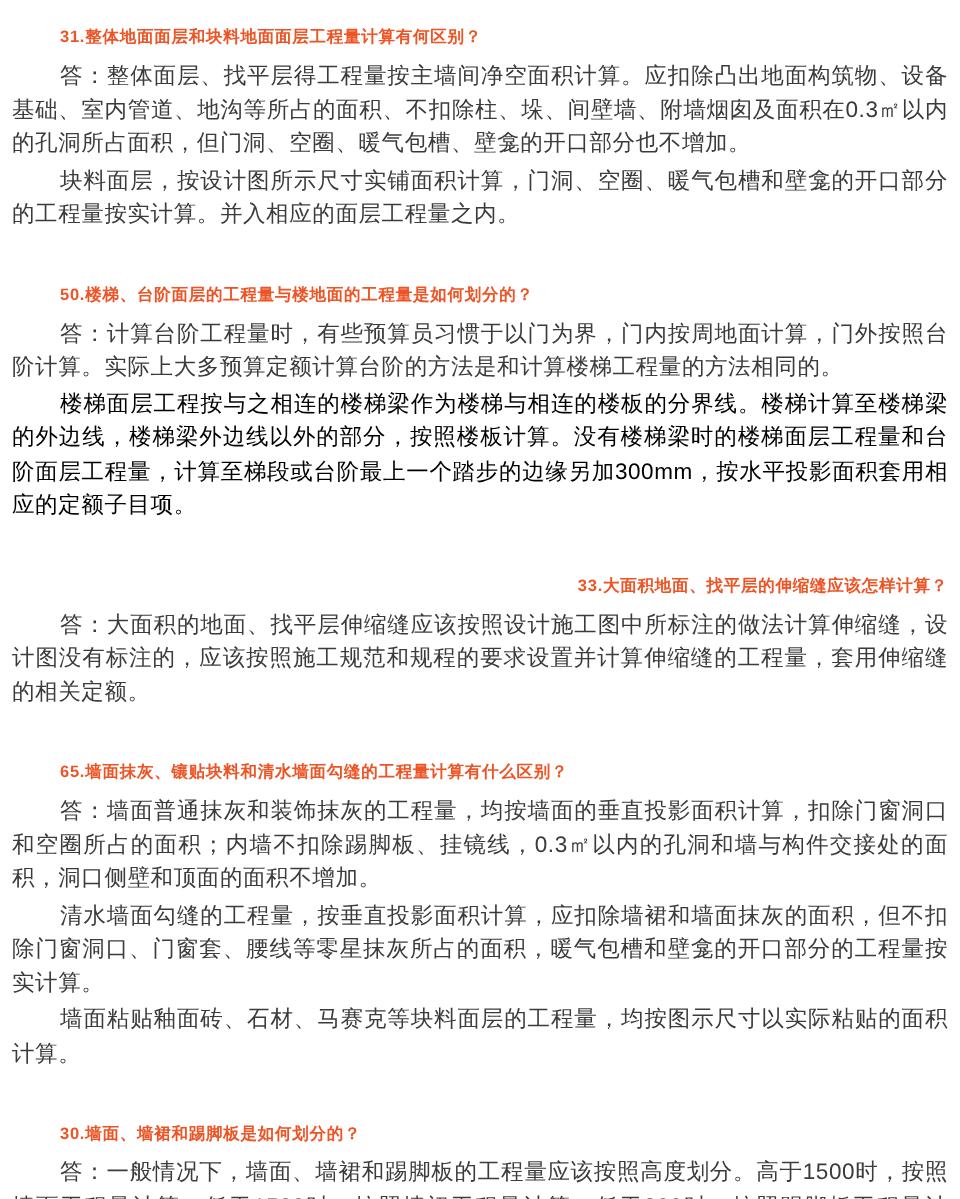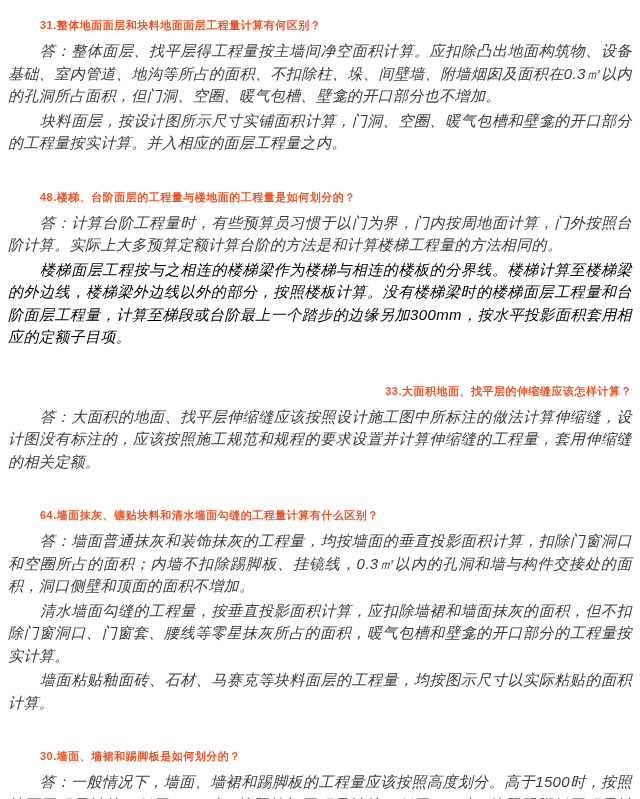--- a/index.html
+++ b/index.html
@@ -30,46 +30,45 @@
   .qa-section:first-child .question {
     margin-top: 12px;
   }
   .answer {
     font-size: 15px;
     line-height: 22.5px;
     margin: 2px 0 0 0;
     text-indent: 32px;
     text-align: justify;
     letter-spacing: 0.4px;
-    font-style: italic;
   }
 </style>
 </head>
 <body style="background: rgb(255, 255, 255);">
 
 <main class="doc">
   <section class="qa-section">
     <h3 class="question" style="color: rgb(238, 85, 38);">31.整体地面面层和块料地面面层工程量计算有何区别？</h3>
   <p class="answer" style="color: rgb(59, 59, 59);">答：整体面层、找平层得工程量按主墙间净空面积计算。应扣除凸出地面构筑物、设备基础、室内管道、地沟等所占的面积、不扣除柱、垛、间壁墙、附墙烟囱及面积在0.3㎡以内的孔洞所占面积，但门洞、空圈、暖气包槽、壁龛的开口部分也不增加。</p>
       <p class="answer" style="color: rgb(59, 59, 59);">块料面层，按设计图所示尺寸实铺面积计算，门洞、空圈、暖气包槽和壁龛的开口部分的工程量按实计算。并入相应的面层工程量之内。</p>
     </section>
 
   <section class="qa-section">
-    <h3 class="question" style="color: rgb(238, 85, 38);">48.楼梯、台阶面层的工程量与楼地面的工程量是如何划分的？</h3>
+    <h3 class="question" style="color: rgb(238, 85, 38);">50.楼梯、台阶面层的工程量与楼地面的工程量是如何划分的？</h3>
   <p class="answer" style="color: rgb(59, 59, 59);">答：计算台阶工程量时，有些预算员习惯于以门为界，门内按周地面计算，门外按照台阶计算。实际上大多预算定额计算台阶的方法是和计算楼梯工程量的方法相同的。</p>
       <p class="answer" style="color: #000000;">楼梯面层工程按与之相连的楼梯梁作为楼梯与相连的楼板的分界线。楼梯计算至楼梯梁的外边线，楼梯梁外边线以外的部分，按照楼板计算。没有楼梯梁时的楼梯面层工程量和台阶面层工程量，计算至梯段或台阶最上一个踏步的边缘另加300mm，按水平投影面积套用相应的定额子目项。</p>
     </section>
 
   <section class="qa-section">
     <h3 class="question" style="color: rgb(238, 85, 38); text-align: right;">33.大面积地面、找平层的伸缩缝应该怎样计算？</h3>
   <p class="answer" style="color: rgb(59, 59, 59);">答：大面积的地面、找平层伸缩缝应该按照设计施工图中所标注的做法计算伸缩缝，设计图没有标注的，应该按照施工规范和规程的要求设置并计算伸缩缝的工程量，套用伸缩缝的相关定额。</p>
     </section>
 
   <section class="qa-section">
-    <h3 class="question" style="color: rgb(238, 85, 38);">64.墙面抹灰、镶贴块料和清水墙面勾缝的工程量计算有什么区别？</h3>
+    <h3 class="question" style="color: rgb(238, 85, 38);">65.墙面抹灰、镶贴块料和清水墙面勾缝的工程量计算有什么区别？</h3>
   <p class="answer" style="color: rgb(59, 59, 59);">答：墙面普通抹灰和装饰抹灰的工程量，均按墙面的垂直投影面积计算，扣除门窗洞口和空圈所占的面积；内墙不扣除踢脚板、挂镜线，0.3㎡以内的孔洞和墙与构件交接处的面积，洞口侧壁和顶面的面积不增加。</p>
       <p class="answer" style="color: rgb(59, 59, 59);">清水墙面勾缝的工程量，按垂直投影面积计算，应扣除墙裙和墙面抹灰的面积，但不扣除门窗洞口、门窗套、腰线等零星抹灰所占的面积，暖气包槽和壁龛的开口部分的工程量按实计算。</p>
       <p class="answer" style="color: rgb(59, 59, 59);">墙面粘贴釉面砖、石材、马赛克等块料面层的工程量，均按图示尺寸以实际粘贴的面积计算。</p>
     </section>
 
   <section class="qa-section">
     <h3 class="question" style="color: rgb(238, 85, 38);">30.墙面、墙裙和踢脚板是如何划分的？</h3>
   <p class="answer" style="color: rgb(59, 59, 59);">答：一般情况下，墙面、墙裙和踢脚板的工程量应该按照高度划分。高于1500时，按照墙面工程量计算；低于1500时，按照墙裙工程量计算；低于300时，按照踢脚板工程量计算。</p>
     </section>
 </main>

